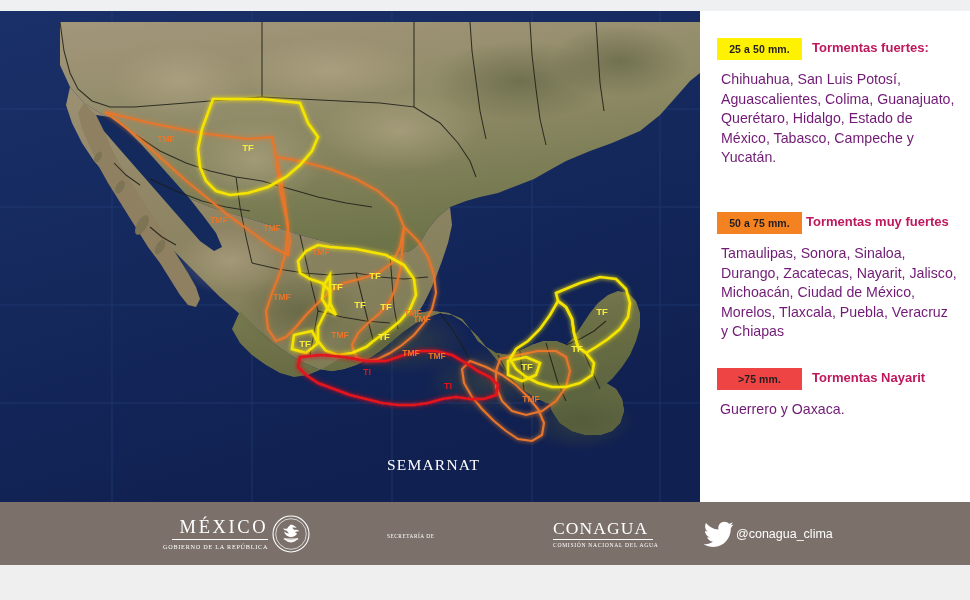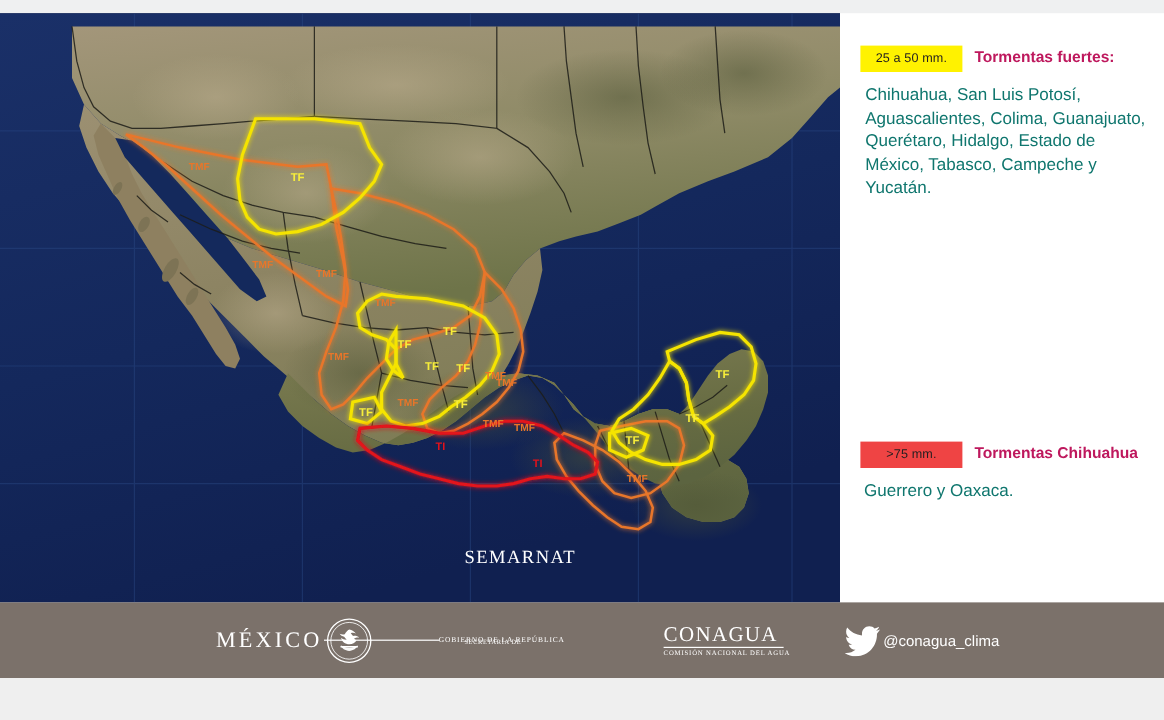--- a/index.html
+++ b/index.html
@@ -22,39 +22,39 @@
   
   .legend-panel{position:absolute;left:700px;top:11px;width:270px;height:491px;background:#ffffff;}
   .legend-block{position:absolute;left:0;width:270px;}
   .lb1{top:27px;}
   .lb2{top:201px;}
   .lb3{top:357px;}
   .legend-head{position:relative;height:26px;}
   .swatch{
     position:absolute;left:17px;top:0;height:22px;min-width:73px;
     display:flex;align-items:center;justify-content:center;
-    font-size:10.5px;color:#231f20;letter-spacing:.1px;white-space:nowrap;padding:0 6px;
+    font-size:10.5px;color:#231f20;letter-spacing:.1px;white-space:nowrap;padding:0 6px;font-weight:bold;
   }
   .sw-yellow{background:#fff200;}
   .sw-orange{background:#f58220;}
   .sw-red{background:#ef4444;}
   .legend-title{
     position:absolute;left:112px;top:2px;font-size:13px;font-weight:bold;color:#be185d;white-space:nowrap;
   }
   .lt-wide{left:106px;}
   .legend-body{
     margin-top:6px;padding-left:21px;padding-right:12px;
-    font-size:14.2px;line-height:19.5px;color:#0f766e;font-weight:normal;
+    font-size:14.2px;line-height:19.5px;color:#701a75;font-weight:normal;
   }
   .legend-body.indent{padding-left:20px;}
 
   
   .footer{position:absolute;left:0;top:502px;width:970px;height:63px;background:#7b716a;}
   .f-logo{position:absolute;top:0;height:63px;display:flex;align-items:center;}
-  .mx{left:180px;flex-direction:row;justify-content:center;align-items:center;}
+  .mx{left:163px;flex-direction:column;justify-content:center;align-items:flex-end;}
   .mx .mx-main{font-family:"Liberation Serif", serif;font-size:18.5px;letter-spacing:2.6px;color:#fff;line-height:20px;}
   .mx .mx-rule{width:96px;height:1px;background:#fff;margin:2px 0 2.5px 1px;}
   .mx .mx-sub{font-family:"Liberation Serif", serif;font-size:6.2px;letter-spacing:.75px;color:#fff;}
   .seal{left:271px;width:40px;justify-content:center;}
   .semarnat{left:387px;flex-direction:column;justify-content:center;align-items:flex-start;gap:28px;}
   .semarnat .sm-main{font-family:"Liberation Serif", serif;font-size:15.5px;letter-spacing:1.2px;color:#fff;line-height:17px;}
   .semarnat .sm-rule{width:93px;height:1px;background:#fff;margin:1.5px 0 2px;}
   .semarnat .sm-sub{font-family:"Liberation Serif", serif;font-size:5.3px;letter-spacing:.55px;color:#fff;line-height:7.2px;text-align:center;}
   .conagua{left:553px;flex-direction:column;justify-content:center;align-items:flex-start;}
   .conagua .cn-main{font-family:"Liberation Serif", serif;font-size:17.5px;letter-spacing:1.1px;color:#fff;line-height:19px;}
@@ -317,25 +317,32 @@
   <div class="legend-panel">
 
     <div class="legend-block lb1">
       <div class="legend-head">
         <div class="swatch sw-yellow">25 a 50 mm.</div>
         <div class="legend-title">Tormentas fuertes:</div>
       </div>
       <div class="legend-body">Chihuahua, San Luis Potosí, Aguascalientes, Colima, Guanajuato, Querétaro, Hidalgo, Estado de México, Tabasco, Campeche y Yucatán.</div>
     </div>
 
+    <div class="legend-block lb2">
+      <div class="legend-head">
+        <div class="swatch sw-orange">50 a 75 mm.</div>
+        <div class="legend-title lt-wide">Tormentas muy fuertes</div>
+      </div>
+      <div class="legend-body">Tamaulipas, Sonora, Sinaloa, Durango, Zacatecas, Nayarit, Jalisco, Michoacán, Ciudad de México, Morelos, Tlaxcala, Puebla, Veracruz y Chiapas</div>
+    </div>
 
     <div class="legend-block lb3">
       <div class="legend-head">
         <div class="swatch sw-red">&gt;75 mm.</div>
-        <div class="legend-title">Tormentas Chihuahua</div>
+        <div class="legend-title">Tormentas Nayarit</div>
       </div>
       <div class="legend-body indent">Guerrero y Oaxaca.</div>
     </div>
 
   </div>
 
   <div class="footer">
 
     <div class="f-logo mx">
       <div class="mx-main">MÉXICO</div>

